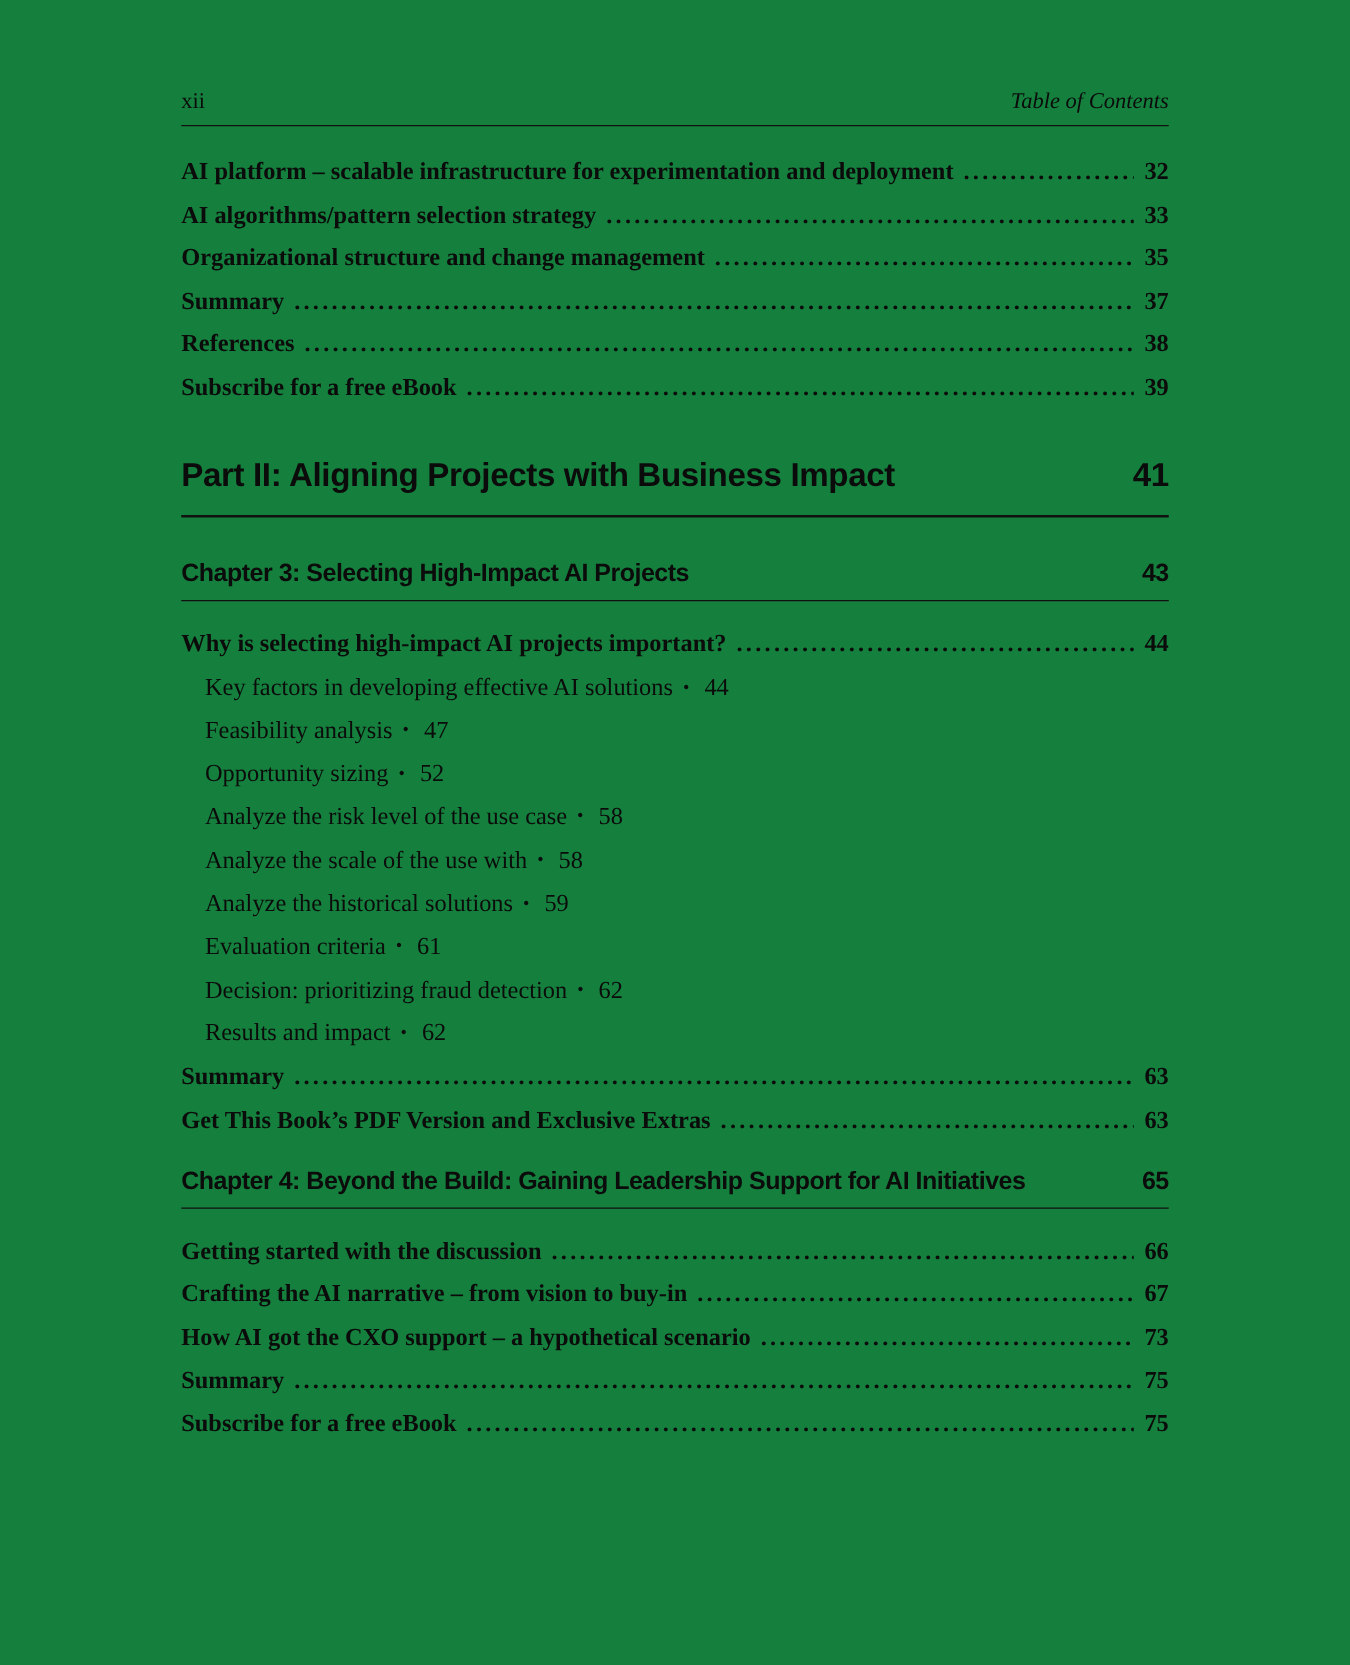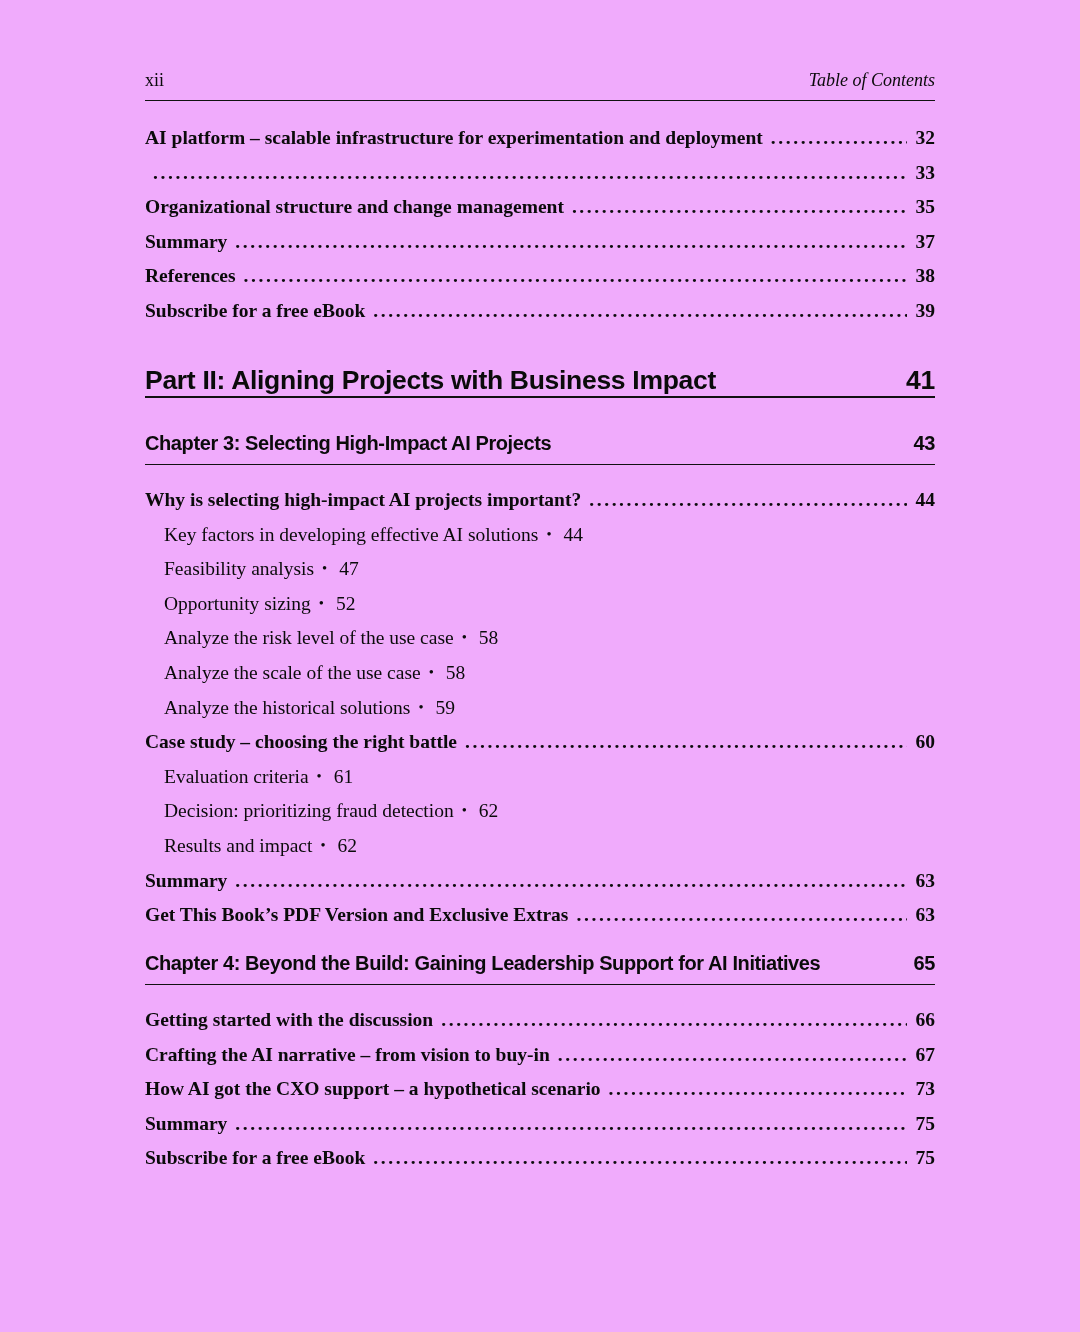--- a/index.html
+++ b/index.html
@@ -6,21 +6,21 @@
   html, body { background: #ffffff; }
   body {
     width: 1080px; height: 1332px;
     font-family: "Liberation Serif", serif;
     color: #0b0b0b;
     overflow: hidden;
   }
   .page {
     width: 1080px; height: 1332px;
     padding: 70px 145px 0 145px;
-    background: #f0abfc;
+    background: #15803d;
   }
   
   .running-header {
     display: flex;
     justify-content: space-between;
     align-items: baseline;
     font-size: 18px;
     padding-bottom: 9px;
     border-bottom: 1.6px solid #111;
   }
@@ -73,21 +73,21 @@
     justify-content: space-between;
     align-items: baseline;
   }
   .heading .title { white-space: nowrap; }
   .heading .num { white-space: nowrap; margin-left: 14px; text-align: center; }
 
   .heading.part {
     margin-top: 43px;
     font-size: 26.5px;
     letter-spacing: -0.3px;
-    padding-bottom: 0;
+    padding-bottom: 16px;
     border-bottom: 2.2px solid #111;
     margin-bottom: 34px;
   }
   .heading.chapter {
     margin-top: 26px;
     font-size: 20px;
     letter-spacing: -0.4px;
     padding-bottom: 9px;
     border-bottom: 1.7px solid #111;
     margin-bottom: 24px;
@@ -103,20 +103,21 @@
     <span class="rhead">Table of Contents</span>
   </div>
 
   <div class="toc-rows">
       <div class="row entry">
     <span class="label">AI platform – scalable infrastructure for experimentation and deployment</span>
     <span class="dots"></span>
     <span class="num">32</span>
   </div>
       <div class="row entry">
+    <span class="label">AI algorithms/pattern selection strategy</span>
     <span class="dots"></span>
     <span class="num">33</span>
   </div>
       <div class="row entry">
     <span class="label">Organizational structure and change management</span>
     <span class="dots"></span>
     <span class="num">35</span>
   </div>
       <div class="row entry">
     <span class="label">Summary</span>
@@ -164,33 +165,28 @@
     <span class="label">Opportunity sizing</span>
     <span class="bullet">•</span>
     <span class="num">52</span>
   </div>
       <div class="row sub">
     <span class="label">Analyze the risk level of the use case</span>
     <span class="bullet">•</span>
     <span class="num">58</span>
   </div>
       <div class="row sub">
-    <span class="label">Analyze the scale of the use case</span>
+    <span class="label">Analyze the scale of the use with</span>
     <span class="bullet">•</span>
     <span class="num">58</span>
   </div>
       <div class="row sub">
     <span class="label">Analyze the historical solutions</span>
     <span class="bullet">•</span>
     <span class="num">59</span>
-  </div>
-      <div class="row entry">
-    <span class="label">Case study – choosing the right battle</span>
-    <span class="dots"></span>
-    <span class="num">60</span>
   </div>
       <div class="row sub">
     <span class="label">Evaluation criteria</span>
     <span class="bullet">•</span>
     <span class="num">61</span>
   </div>
       <div class="row sub">
     <span class="label">Decision: prioritizing fraud detection</span>
     <span class="bullet">•</span>
     <span class="num">62</span>

